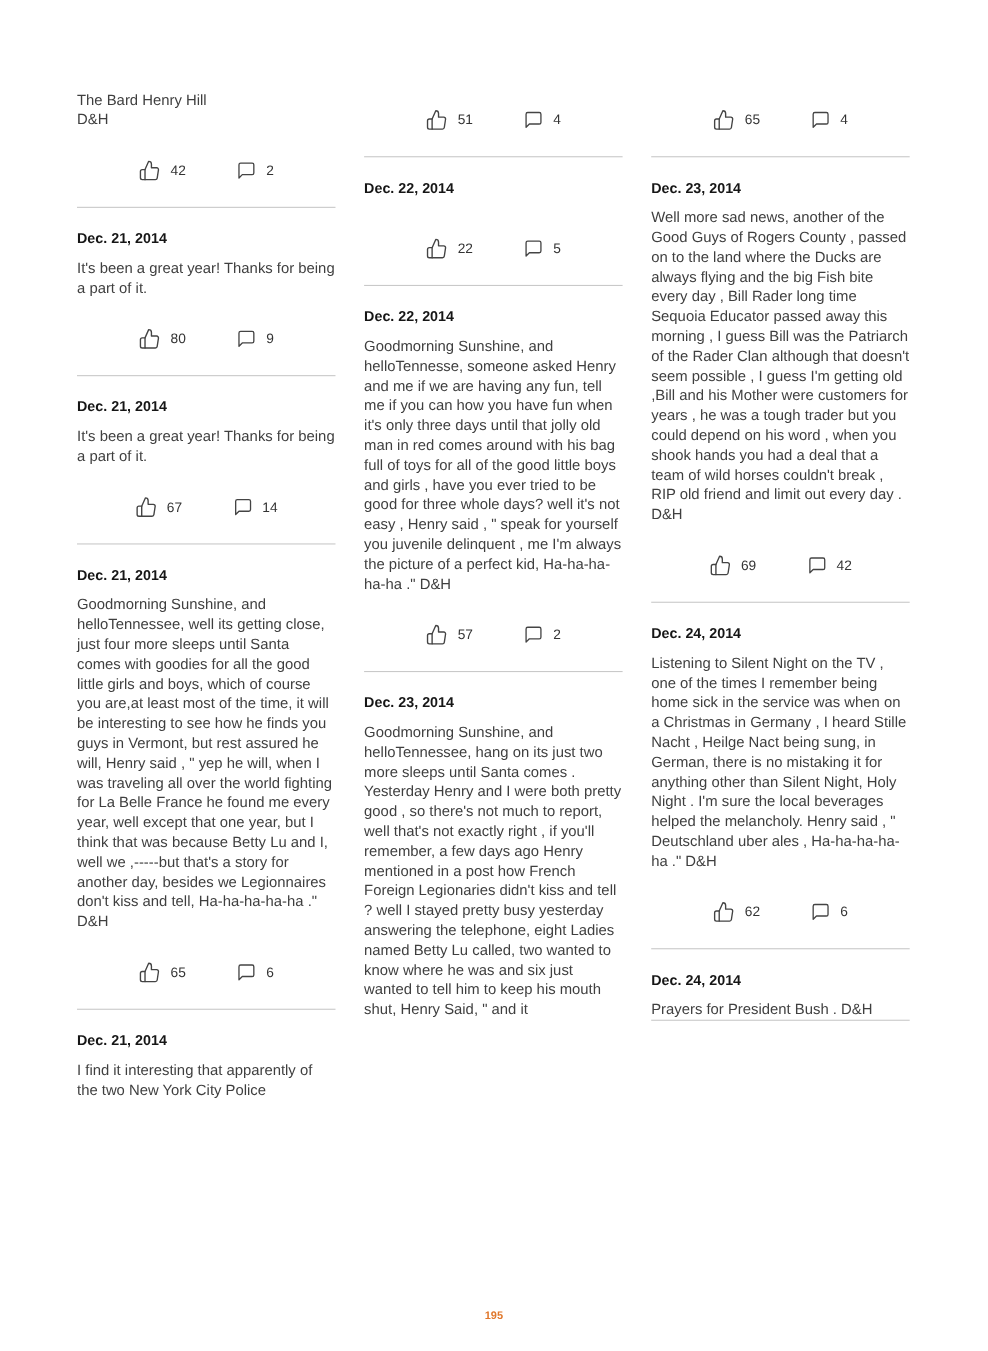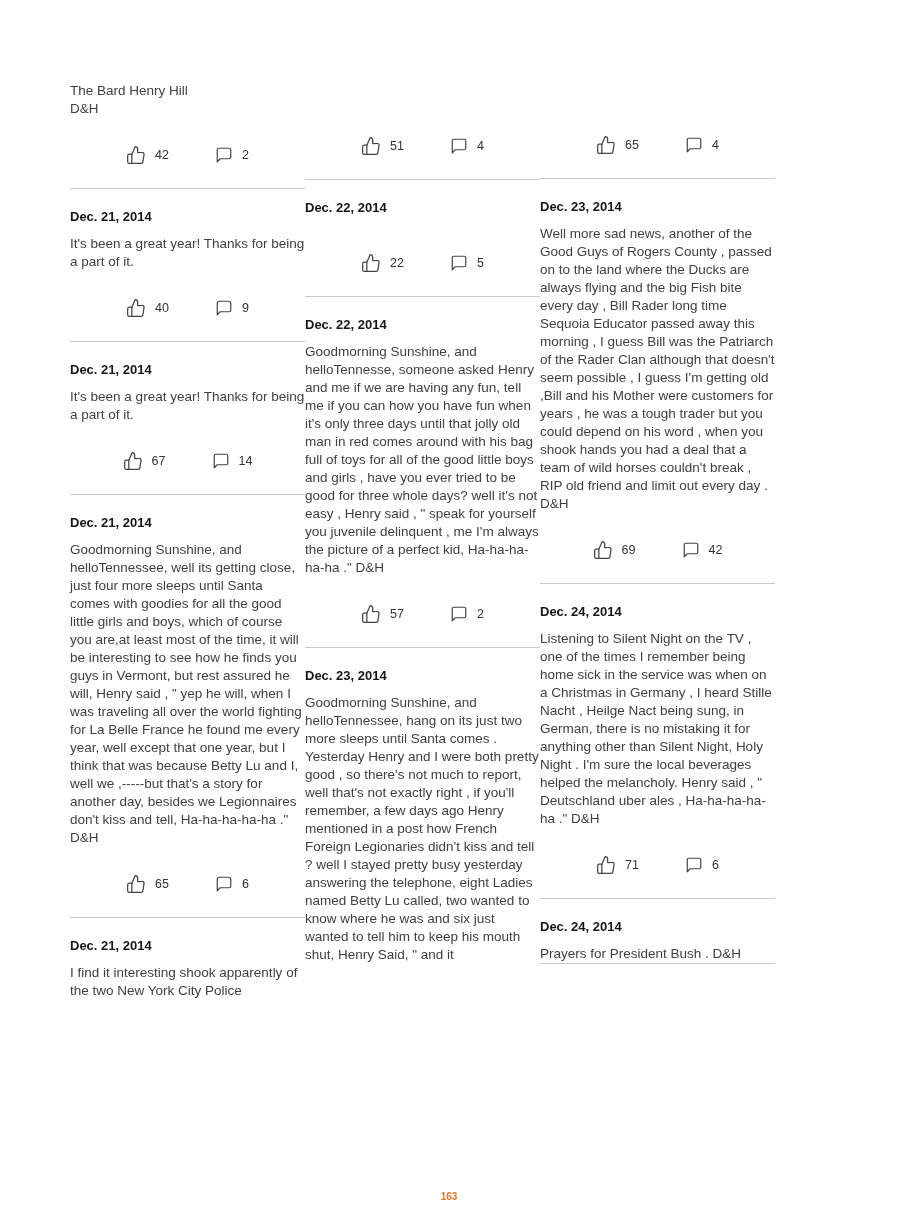--- a/index.html
+++ b/index.html
@@ -17,21 +17,22 @@
     font-family:"Liberation Sans", sans-serif;
     color:var(--body-text);
     overflow:hidden;
     position:relative;
   }
   .columns{
     position:absolute;
     left:70px;top:72px;
     width:757px;
     display:flex;
-    align-items:center;
+    gap:26px;
+    align-items:flex-start;
   }
   .column{
     flex:0 0 235px;
     width:235px;
     display:flex;
     flex-direction:column;
   }
   .column:first-child .post:first-child{padding-top:10px;}
   .post{display:flex;flex-direction:column;}
   .post-date{
@@ -118,21 +119,21 @@
     <div class="post-date">Dec. 21, 2014</div>
     <div class="post-body">It's been a great year! Thanks for being a part of it.</div>
     <div class="post-stats">
       <span class="stat">
         <span class="icon">
           <svg width="20" height="20" viewBox="0 0 24 24" fill="none" stroke="currentColor" stroke-width="1.5" stroke-linecap="round" stroke-linejoin="round">
             <path d="M14 9V5a3 3 0 0 0-3-3l-4 9v11h11.28a2 2 0 0 0 2-1.7l1.38-9a2 2 0 0 0-2-2.3z"></path>
             <path d="M7 22H4a2 2 0 0 1-2-2v-7a2 2 0 0 1 2-2h3"></path>
           </svg>
         </span>
-        <span class="count">40</span>
+        <span class="count">80</span>
       </span>
       <span class="stat">
         <span class="icon">
           <svg width="18" height="18" viewBox="0 0 24 24" fill="none" stroke="currentColor" stroke-width="1.6" stroke-linecap="round" stroke-linejoin="round">
             <path d="M21 15a2 2 0 0 1-2 2H7l-4 4V5a2 2 0 0 1 2-2h14a2 2 0 0 1 2 2z"></path>
           </svg>
         </span>
         <span class="count">9</span>
       </span>
     </div>
@@ -182,21 +183,21 @@
             <path d="M21 15a2 2 0 0 1-2 2H7l-4 4V5a2 2 0 0 1 2-2h14a2 2 0 0 1 2 2z"></path>
           </svg>
         </span>
         <span class="count">6</span>
       </span>
     </div>
     <hr class="divider">
   </div>
         <div class="post">
     <div class="post-date">Dec. 21, 2014</div>
-    <div class="post-body">I find it interesting shook apparently of the two New York City Police</div>
+    <div class="post-body">I find it interesting that apparently of the two New York City Police</div>
 
   </div>
       </div>
       <div class="column">
         <div class="post">
 
     <div class="post-stats">
       <span class="stat">
         <span class="icon">
           <svg width="20" height="20" viewBox="0 0 24 24" fill="none" stroke="currentColor" stroke-width="1.5" stroke-linecap="round" stroke-linejoin="round">
@@ -322,34 +323,34 @@
     <div class="post-date">Dec. 24, 2014</div>
     <div class="post-body">Listening to Silent Night on the TV , one of the times I remember being home sick in the service was when on a Christmas in Germany , I heard Stille Nacht , Heilge Nact being sung, in German, there is no mistaking it for anything other than Silent Night, Holy Night . I'm sure the local beverages helped the melancholy. Henry said , " Deutschland uber ales , Ha-ha-ha-ha-ha ." D&amp;H</div>
     <div class="post-stats">
       <span class="stat">
         <span class="icon">
           <svg width="20" height="20" viewBox="0 0 24 24" fill="none" stroke="currentColor" stroke-width="1.5" stroke-linecap="round" stroke-linejoin="round">
             <path d="M14 9V5a3 3 0 0 0-3-3l-4 9v11h11.28a2 2 0 0 0 2-1.7l1.38-9a2 2 0 0 0-2-2.3z"></path>
             <path d="M7 22H4a2 2 0 0 1-2-2v-7a2 2 0 0 1 2-2h3"></path>
           </svg>
         </span>
-        <span class="count">71</span>
+        <span class="count">62</span>
       </span>
       <span class="stat">
         <span class="icon">
           <svg width="18" height="18" viewBox="0 0 24 24" fill="none" stroke="currentColor" stroke-width="1.6" stroke-linecap="round" stroke-linejoin="round">
             <path d="M21 15a2 2 0 0 1-2 2H7l-4 4V5a2 2 0 0 1 2-2h14a2 2 0 0 1 2 2z"></path>
           </svg>
         </span>
         <span class="count">6</span>
       </span>
     </div>
     <hr class="divider">
   </div>
         <div class="post">
     <div class="post-date">Dec. 24, 2014</div>
     <div class="post-body">Prayers for President Bush . D&amp;H</div>
     <hr class="divider">
   </div>
       </div>
     </div>
-  <div class="page-number">163</div>
+  <div class="page-number">195</div>
 </div>
 
 </body></html>

